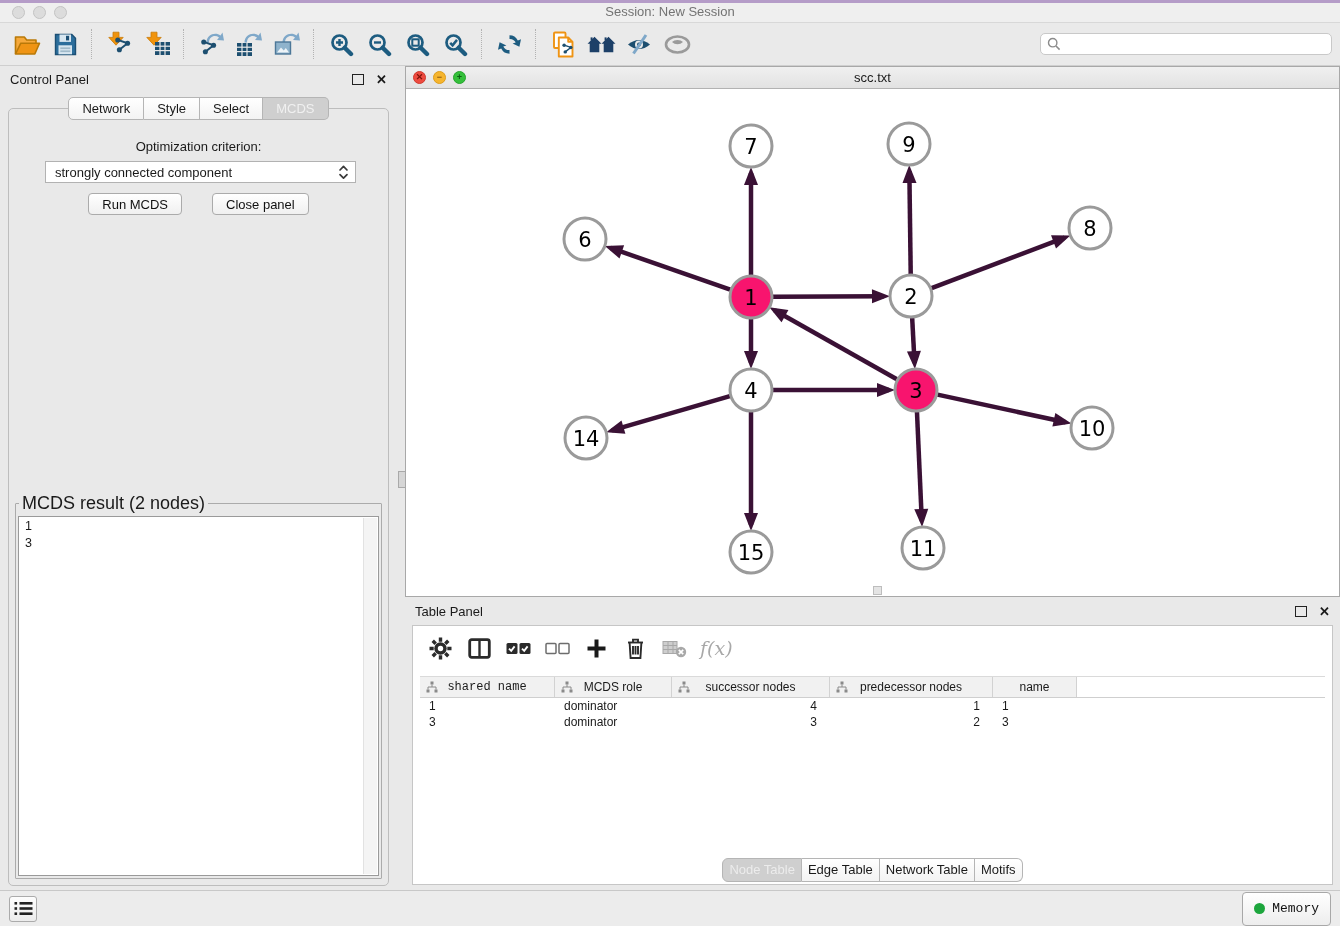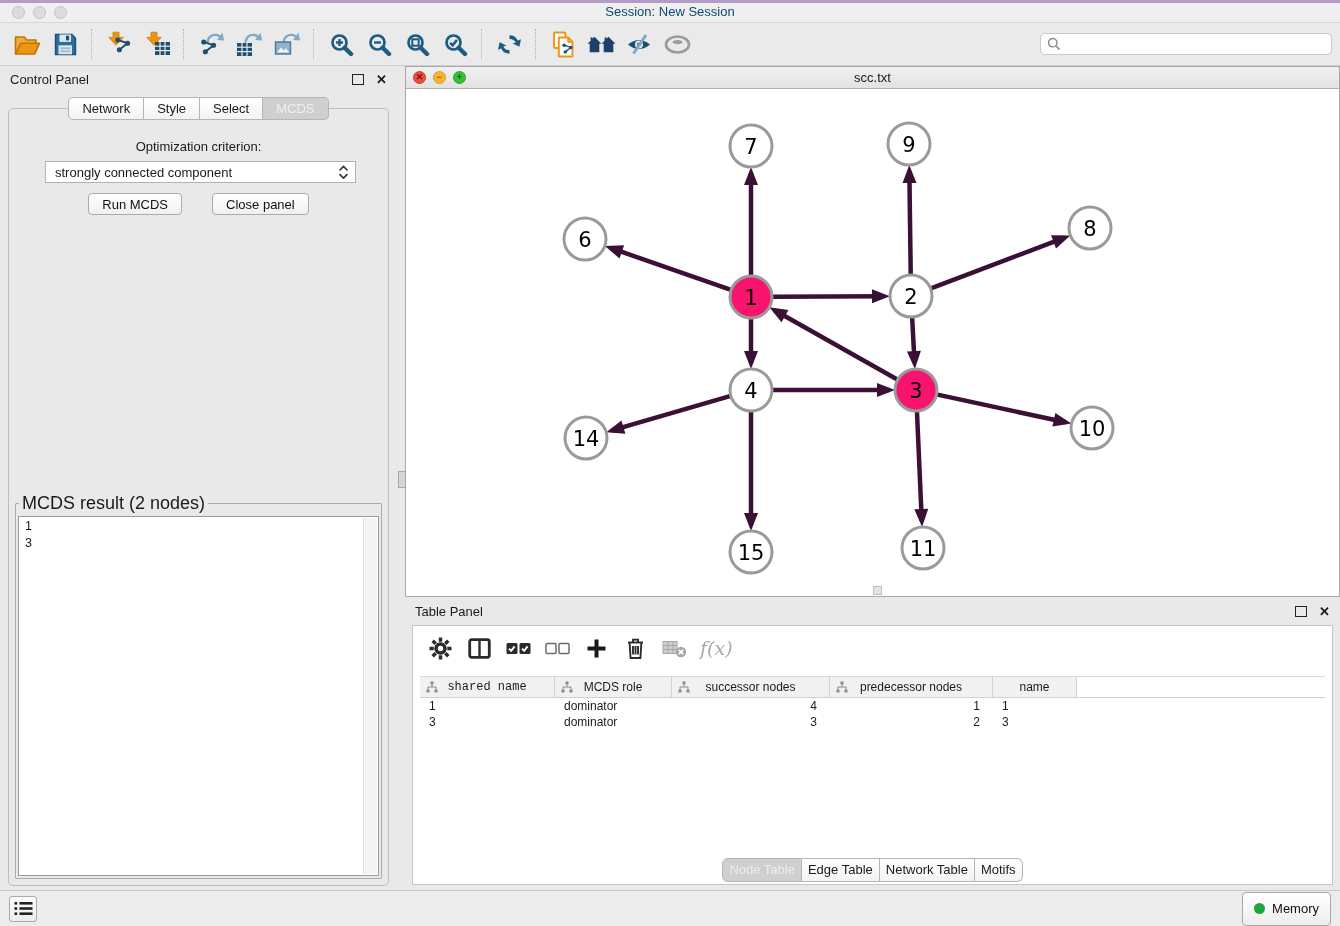--- a/index.html
+++ b/index.html
@@ -4,21 +4,21 @@
 <style>
   html,body{margin:0;padding:0}
   .app{position:relative;width:1340px;height:926px;background:#e9e9e9;overflow:hidden;
        font-family:"Liberation Sans",sans-serif;font-size:13px;color:#1a1a1a}
 
   
   .titlebar{position:absolute;top:0;left:0;right:0;height:22px;background:#efefef;border-bottom:1px solid #d8d8d8}
   .purple-strip{position:absolute;top:0;left:0;right:0;height:3px;background:#b59cc8}
   .traffic{position:absolute;top:6px;left:12px;display:flex;gap:8px}
   .tl{width:13px;height:13px;border-radius:50%;background:#dcdcdc;border:1px solid #c4c4c4;box-sizing:border-box}
-  .win-title{position:absolute;top:4px;left:0;right:0;text-align:center;color:#0c4a6e;font-size:13px}
+  .win-title{position:absolute;top:4px;left:0;right:0;text-align:center;color:#737373;font-size:13px}
 
   
   .toolbar{position:absolute;top:23px;left:0;right:0;height:43px;background:#eaeaea;border-bottom:1px solid #cfcfcf;
            display:flex;align-items:center;padding:0 8px;box-sizing:border-box}
   .tb-btn{width:38px;height:34px;display:flex;align-items:center;justify-content:center;flex:none}
   .tb-sep{width:1px;height:30px;border-left:1px dotted #b2b2b2;margin:0 7px;flex:none}
   .search-box{margin-left:auto;width:292px;height:22px;background:#fff;border:1px solid #c9c9c9;border-radius:5px;
               display:flex;align-items:center;padding:0 6px;box-sizing:border-box;flex:none}
   .search-box input{border:none;outline:none;flex:1;font-size:12px;background:transparent;min-width:0}
 
@@ -89,21 +89,21 @@
   .tp-tab:last-child{border-radius:0 6px 6px 0}
   .tp-tab.active{background:#cfcfcf;color:#ececec}
 
   
   .statusbar{position:absolute;left:0;right:0;bottom:0;height:36px;background:#ececec;border-top:1px solid #c8c8c8;
              display:flex;align-items:center;padding:0 9px;box-sizing:border-box}
   .list-btn{width:28px;height:26px;background:linear-gradient(#fdfdfd,#ececec);border:1px solid #ababab;border-radius:3px;
             display:flex;align-items:center;justify-content:center;padding:0}
   .memory-btn{margin-left:auto;height:31px;padding:16px 11px;background:linear-gradient(#ffffff,#ededed);
               border:1px solid #a8a8a8;border-radius:4px;display:flex;align-items:center;gap:7px;
-              font-size:13px;font-family:Liberation Sans, sans-serif;color:#111}
+              font-size:13px;font-family:Liberation Mono, monospace;color:#111}
   .mem-dot{width:11px;height:11px;border-radius:50%;background:#1da63d}
 </style>
 </head>
 <body>
 
 <div class="app">
 
   <div class="titlebar">
     <div class="purple-strip"></div>
     <div class="traffic">

